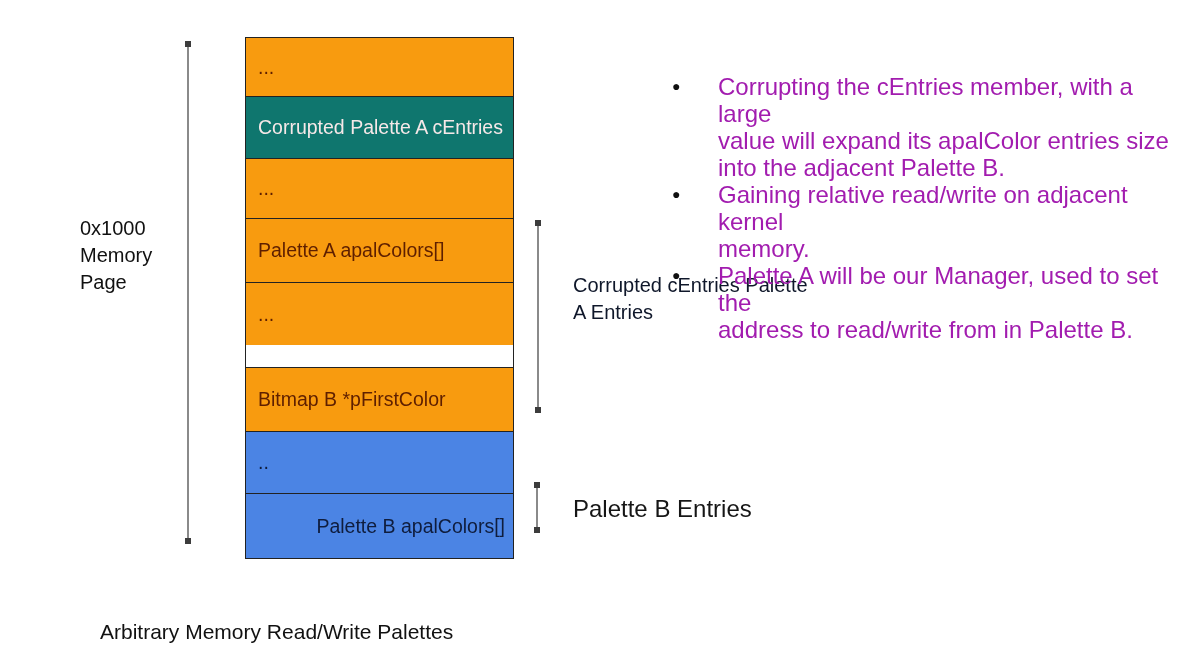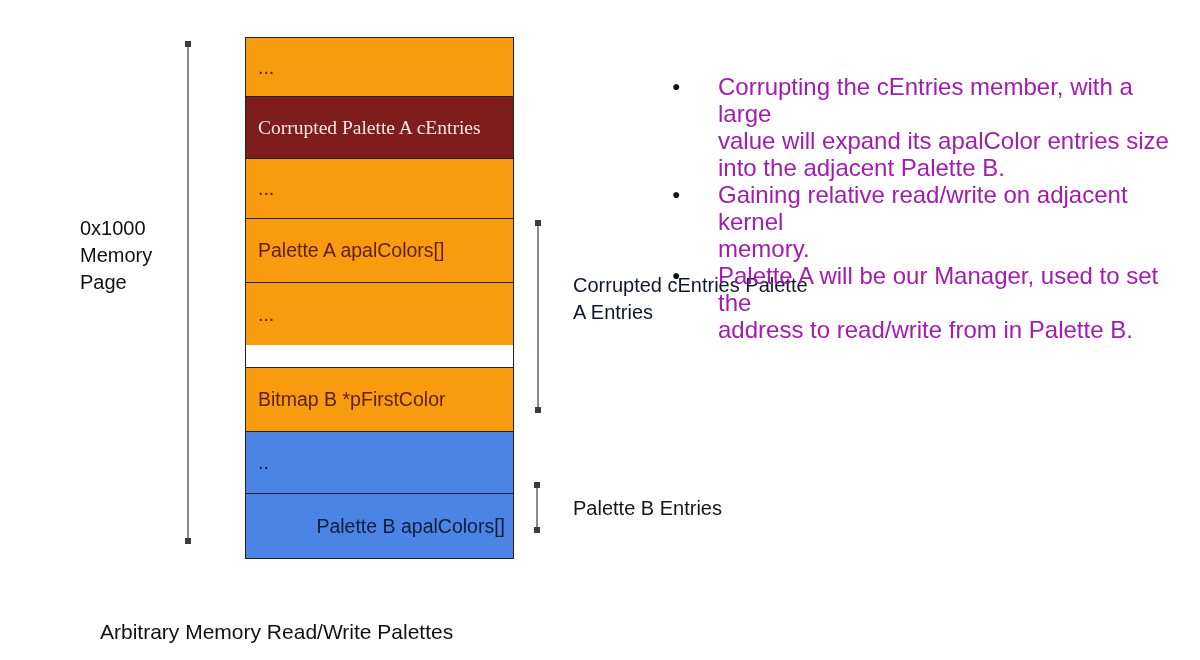--- a/index.html
+++ b/index.html
@@ -28,21 +28,21 @@
     display: flex;
     align-items: center;
     padding-left: 12px;
     padding-right: 8px;
     font-size: 19.5px;
     line-height: 25px;
     border-top: 1px solid #222222;
   }
   .block:first-child { border-top: none; }
   .block-orange { background: #F89B0F; color: #5E1F00; }
-  .block-red    { background: #7f1d1d; color: #F6E8E8; font-family: Liberation Serif, serif; }
+  .block-red    { background: #0f766e; color: #F6E8E8; }
   .block-blue   { background: #4B84E4; color: #0F1D3D; }
   .h1 { height: 58px; } .h2 { height: 62px; } .h3 { height: 60px; }
   .h4 { height: 64px; } .h5 { height: 63px; } .h6 { height: 64px; margin-top: 22px; }
   .h7 { height: 62px; } .h8 { height: 65px; justify-content: flex-end; }
 
   
   .vline {
     position: absolute;
     width: 2px;
     background: #8a8a8a;
@@ -77,21 +77,21 @@
     top: 272px;
     font-size: 20px;
     line-height: 27px;
     white-space: pre-line;
     color: #0f172a;
   }
   .annotation-b {
     position: absolute;
     left: 573px;
     top: 495px;
-    font-size: 20px;
+    font-size: 24px;
     line-height: 27px;
     color: #161616;
   }
   .caption {
     position: absolute;
     left: 100px;
     top: 620px;
     font-size: 21px;
     color: #111111;
   }

